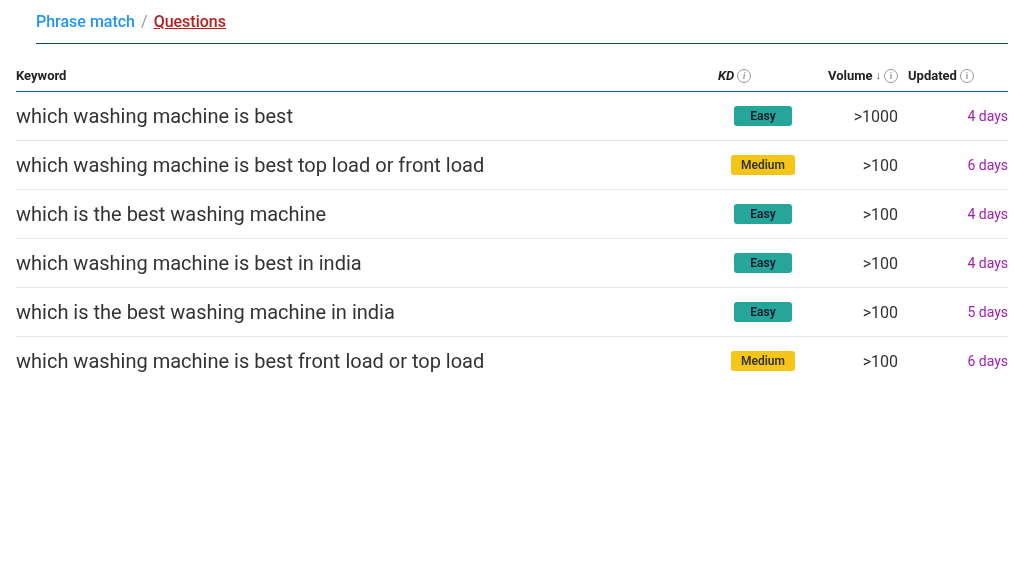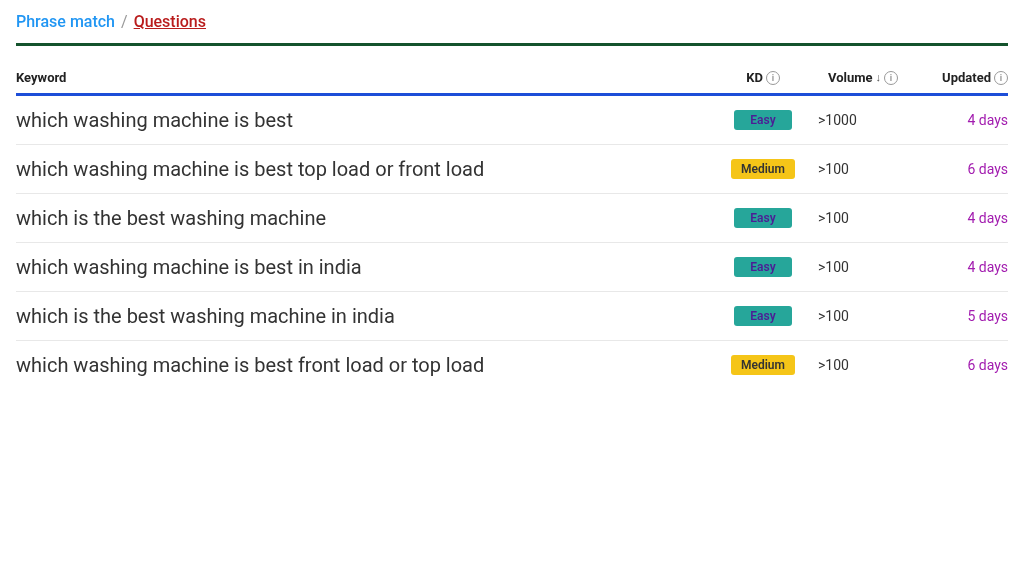--- a/index.html
+++ b/index.html
@@ -17,21 +17,22 @@
       min-height: 571px;
       padding: 12px 16px;
     }
 
     .breadcrumb {
       display: flex;
       align-items: center;
       gap: 6px;
       margin-bottom: 16px;
       padding-bottom: 12px;
-      border-bottom: 3px solid #14532d;
+      border-bottom: 1px solid #14532d;
+      margin-left: 20px;
     }
 
     .breadcrumb-phrase {
       color: #2196f3;
       font-size: 16px;
       font-weight: 500;
       text-decoration: none;
       cursor: pointer;
     }
 
@@ -52,36 +53,36 @@
       width: 100%;
       border-collapse: collapse;
     }
 
     thead th {
       text-align: left;
       font-weight: 700;
       font-size: 13px;
       color: #222;
       padding: 8px 10px 8px 0;
-      border-bottom: 3px solid #1d4ed8;
+      border-bottom: 1px solid #1d4ed8;
     }
 
     thead th.kd-col {
       width: 100px;
-      text-align: center;
+      text-align: left;
+      font-style: italic;
     }
 
     thead th.volume-col {
       width: 90px;
       text-align: right;
     }
 
     thead th.updated-col {
       width: 100px;
-      text-align: right;
       padding-right: 0;
     }
 
     .col-info {
       display: inline-flex;
       align-items: center;
       gap: 3px;
     }
 
     .info-icon {
@@ -122,39 +123,40 @@
       font-size: 20px;
       color: #333;
     }
 
     tbody td.kd-cell {
       text-align: center;
       vertical-align: middle;
     }
 
     tbody td.volume-cell {
-      vertical-align: middle;
-      font-size: 14px;
+      text-align: right;
+      vertical-align: middle;
+      font-size: 16px;
     }
 
     tbody td.updated-cell {
       text-align: right;
       vertical-align: middle;
       font-size: 14px;
       color: #a21caf;
       padding-right: 0;
     }
 
     .badge {
       display: inline-block;
       padding: 3px 10px;
       border-radius: 3px;
       font-size: 12px;
       font-weight: 600;
-      color: #4c1d95;
+      color: #0f172a;
       text-align: center;
       min-width: 58px;
     }
 
     .badge-easy {
       background-color: #26a69a;
     }
 
     .badge-medium {
       background-color: #f5c518;

